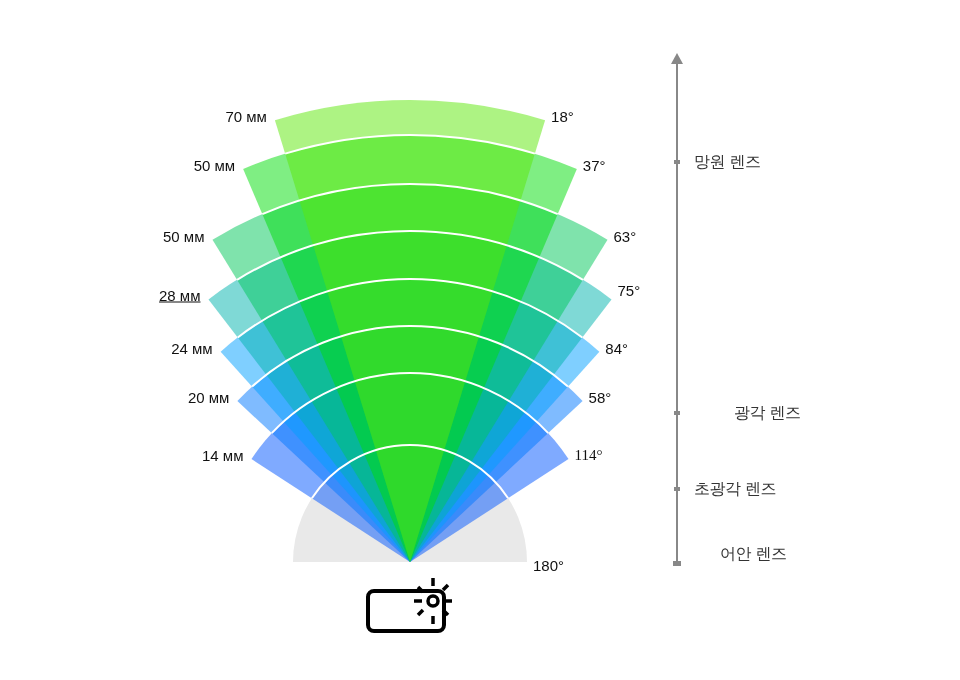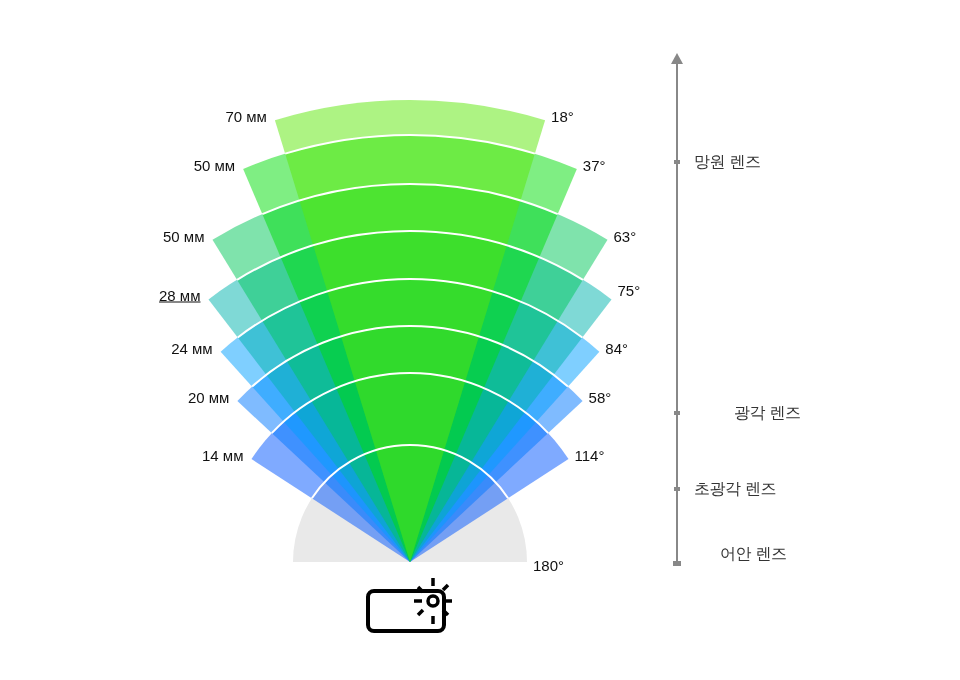--- a/index.html
+++ b/index.html
@@ -55,20 +55,20 @@
       <div class="lbl" style="left: 582.842px; top: 164.944px;">37°</div>
       <div class="lbl left" style="right: 755.504px; top: 235.702px;">50 мм</div>
       <div class="lbl" style="left: 613.504px; top: 235.702px;">63°</div>
       <div class="lbl left" style="right: 759.5px; top: 295.4px; text-decoration: underline;">28 мм</div>
       <div class="lbl" style="left: 617.5px; top: 290px;">75°</div>
       <div class="lbl left" style="right: 747.364px; top: 347.69px; text-align: center;">24 мм</div>
       <div class="lbl" style="left: 605.364px; top: 347.69px;">84°</div>
       <div class="lbl left" style="right: 730.599px; top: 397.048px;">20 мм</div>
       <div class="lbl" style="left: 588.599px; top: 397.048px;">58°</div>
       <div class="lbl left" style="right: 716.509px; top: 455.063px;">14 мм</div>
-      <div class="lbl" style="left: 574.509px; top: 455.063px;">114°</div>
+      <div class="lbl" style="left: 574.509px; top: 455.063px; font-family: Liberation Serif, serif;">114°</div>
       <div class="lbl" style="left: 533px; top: 556px; margin-top: 9px;">180°</div>
       <div class="cat" style="left: 694px; top: 162px;">망원 렌즈</div>
       <div class="cat" style="left: 694px; top: 413px; margin-left: 40px;">광각 렌즈</div>
       <div class="cat" style="left: 694px; top: 489px;">초광각 렌즈</div>
       <div class="cat" style="left: 720px; top: 554px;">어안 렌즈</div>
     </div>
 </div>
 
 </body></html>

